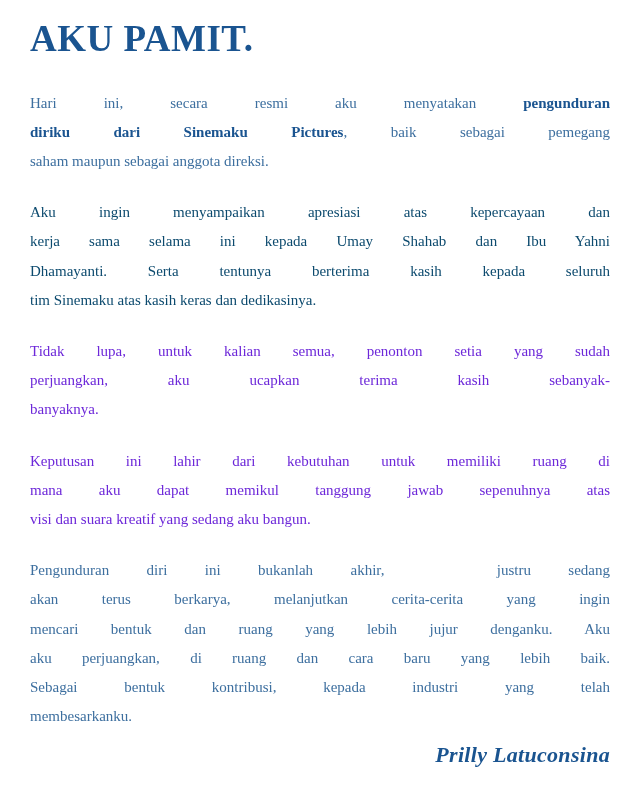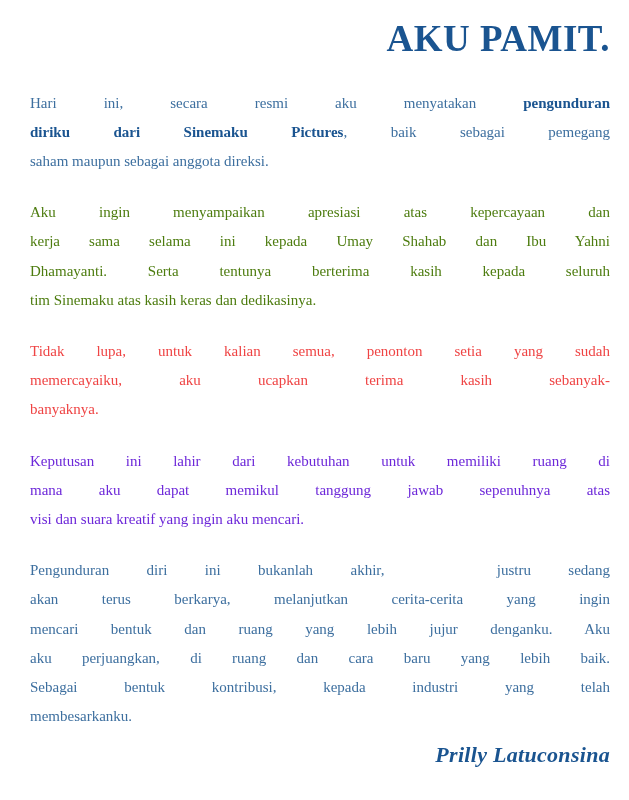--- a/index.html
+++ b/index.html
@@ -23,21 +23,20 @@
   }
   .letter-title {
     font-family: "Liberation Serif", "DejaVu Serif", serif;
     font-size: 37px;
     font-weight: bold;
     color: #1a5490;
     letter-spacing: 0.5px;
     line-height: 1.15;
     margin: 0 0 28px 0;
     white-space: pre;
-    text-align: right;
   }
   .body-block {
     font-size: 15px;
     line-height: 29.2px;
     color: #3d6f9f;
     text-align: justify;
     text-justify: inter-word;
     margin: 0 0 22px 0;
     hyphens: none;
     word-spacing: 0px;
@@ -82,35 +81,35 @@
 <div class="page" style="background: rgb(255, 255, 255);">
 
   <h1 class="letter-title" style="color: rgb(26, 84, 144);">AKU PAMIT.</h1>
 
   <div id="paragraphs-container">
       <p class="body-block" style="color: rgb(61, 111, 159);">
         <span class="ln"><span>Hari ini, secara resmi aku menyatakan </span><b class="bold-run" style="color: rgb(26, 84, 144);">pengunduran</b></span>
         <span class="ln"><b class="bold-run" style="color: rgb(26, 84, 144);">diriku dari Sinemaku Pictures</b><span>, baik sebagai pemegang</span></span>
         <span class="ln end"><span>saham maupun sebagai anggota direksi.</span></span>
       </p>
-      <p class="body-block" style="color: #4d7c0f;">
+      <p class="body-block" style="color: #0c4a6e;">
         <span class="ln"><span>Aku ingin menyampaikan apresiasi atas kepercayaan dan</span></span>
         <span class="ln"><span>kerja sama selama ini kepada Umay Shahab dan Ibu Yahni</span></span>
         <span class="ln"><span>Dhamayanti. Serta tentunya berterima kasih kepada seluruh</span></span>
         <span class="ln end"><span>tim Sinemaku atas kasih keras dan dedikasinya.</span></span>
       </p>
-      <p class="body-block" style="color: #ef4444;">
+      <p class="body-block" style="color: #6d28d9;">
         <span class="ln"><span>Tidak lupa, untuk kalian semua, penonton setia yang sudah</span></span>
-        <span class="ln"><span>memercayaiku, aku ucapkan terima kasih sebanyak-</span></span>
+        <span class="ln"><span>perjuangkan, aku ucapkan terima kasih sebanyak-</span></span>
         <span class="ln end"><span>banyaknya.</span></span>
       </p>
       <p class="body-block" style="color: #6d28d9;">
         <span class="ln"><span>Keputusan ini lahir dari kebutuhan untuk memiliki ruang di</span></span>
         <span class="ln"><span>mana aku dapat memikul tanggung jawab sepenuhnya atas</span></span>
-        <span class="ln end"><span>visi dan suara kreatif yang ingin aku mencari.</span></span>
+        <span class="ln end"><span>visi dan suara kreatif yang sedang aku bangun.</span></span>
       </p>
       <p class="body-block last-para" style="color: rgb(61, 111, 159);">
         <span class="ln"><span>Pengunduran diri ini bukanlah akhir,   justru sedang</span></span>
         <span class="ln"><span>akan terus berkarya, melanjutkan cerita-cerita yang ingin</span></span>
         <span class="ln"><span>mencari bentuk dan ruang yang lebih jujur denganku. Aku</span></span>
         <span class="ln"><span>aku perjuangkan, di ruang dan cara baru yang lebih baik.</span></span>
         <span class="ln"><span>Sebagai bentuk kontribusi, kepada industri yang telah</span></span>
         <span class="ln end"><span>membesarkanku.</span></span>
       </p>
     </div>

